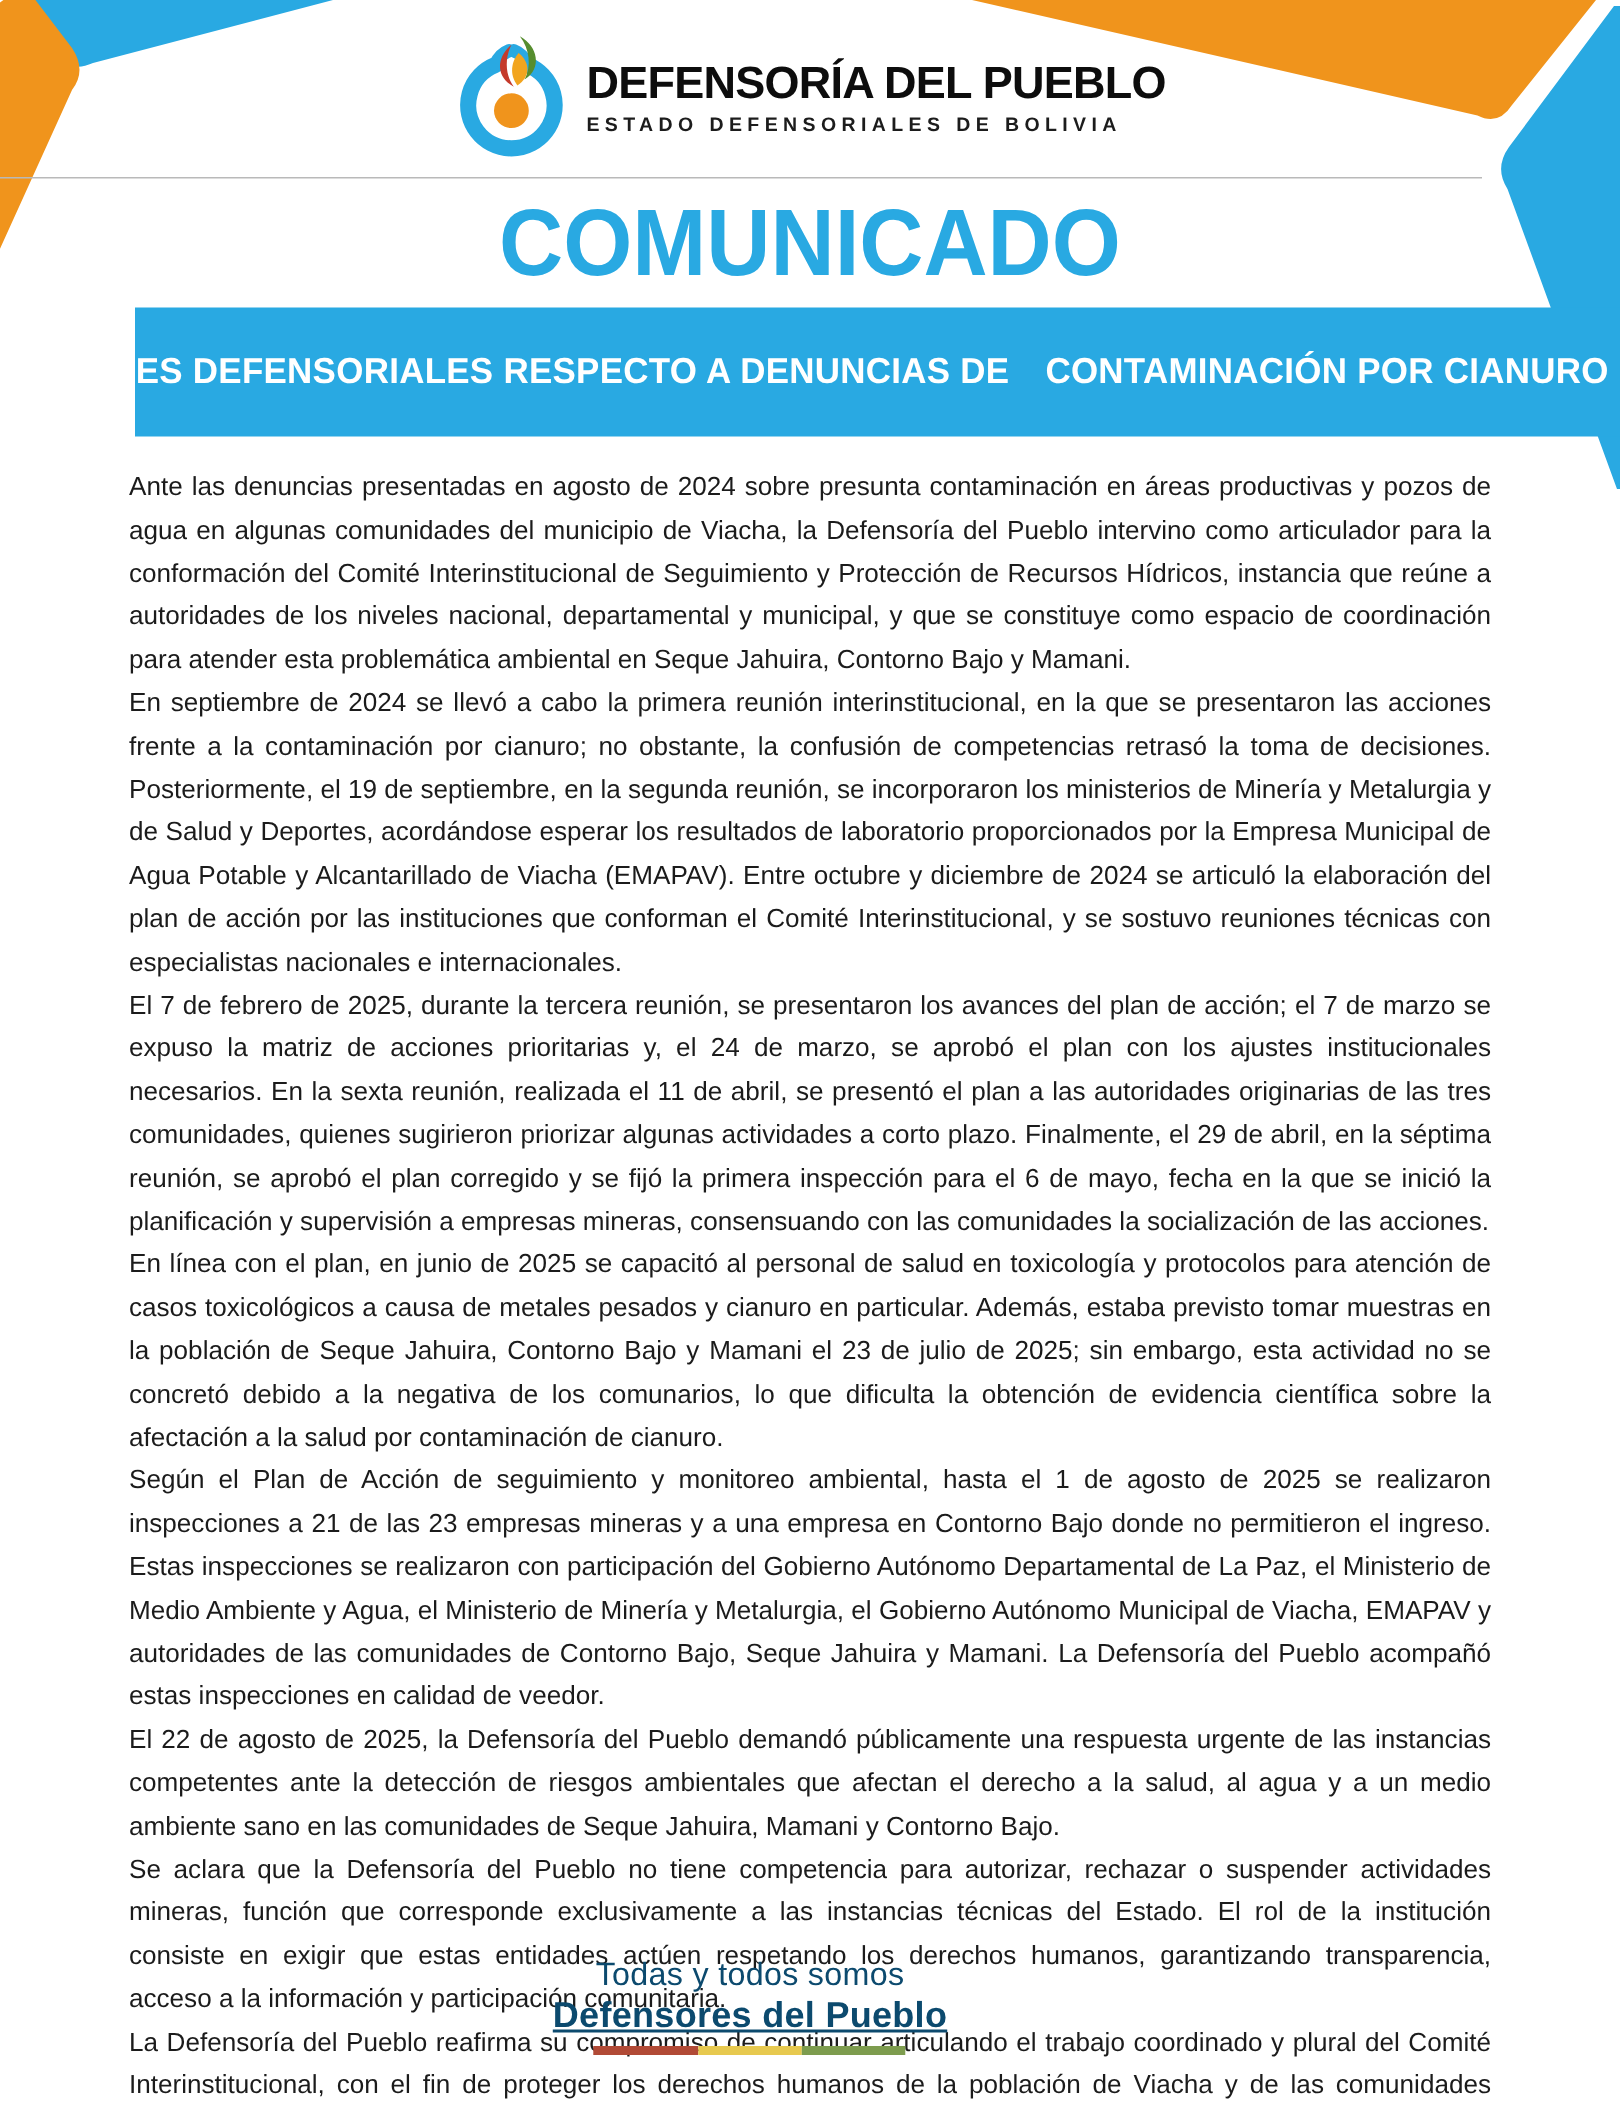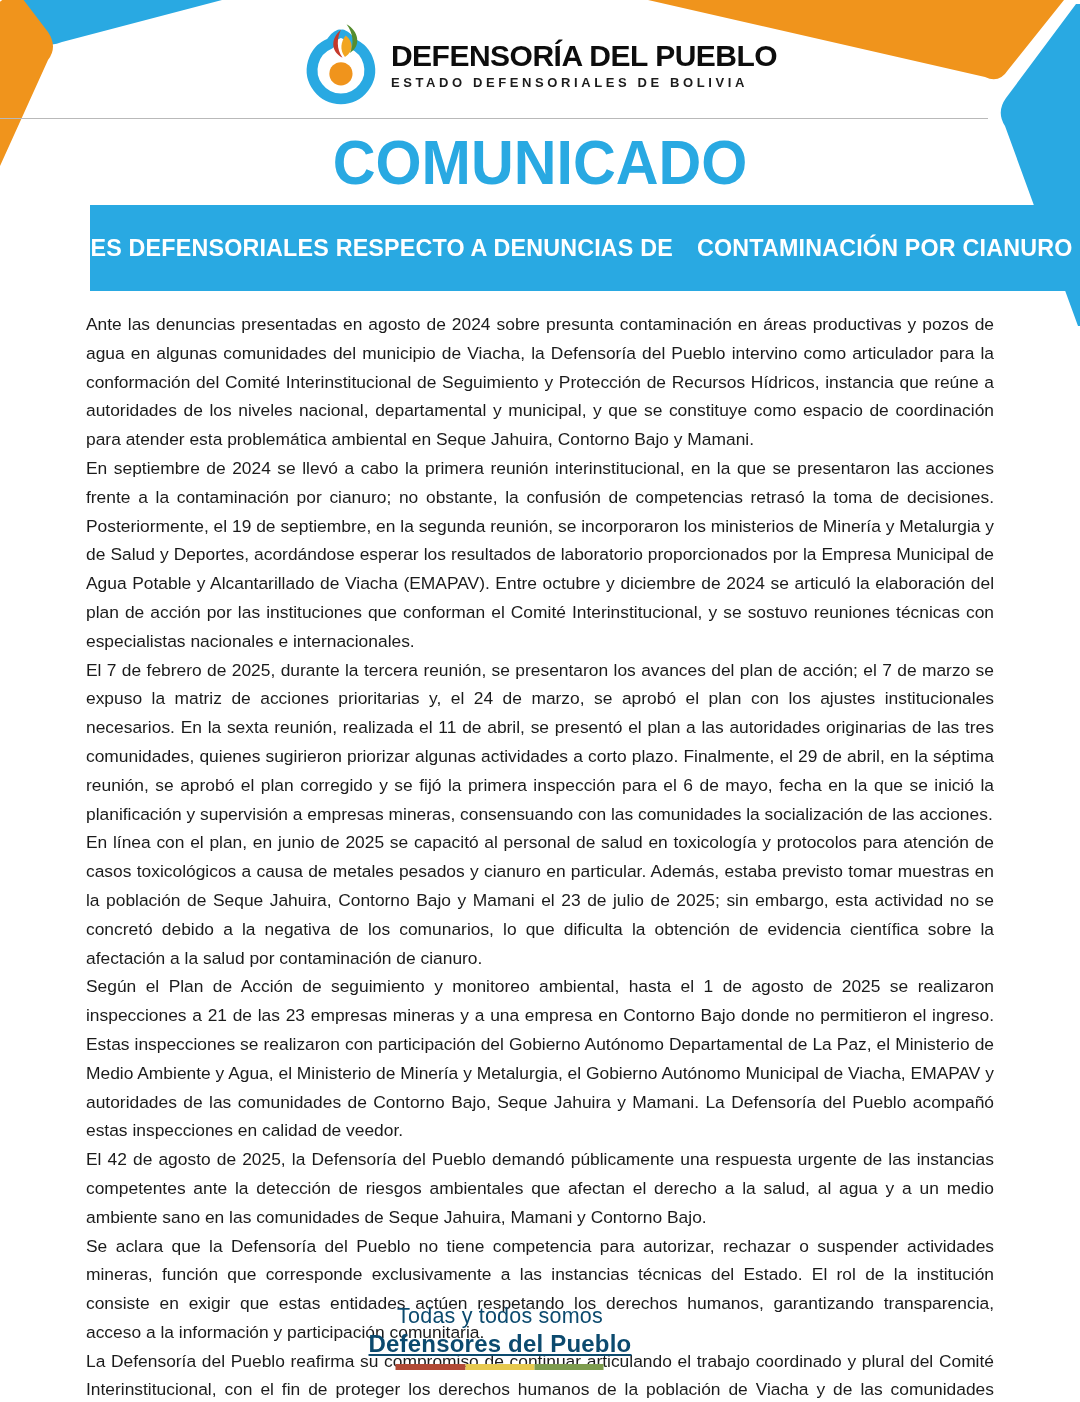--- a/index.html
+++ b/index.html
@@ -115,21 +115,21 @@
     <div class="bl">CONTAMINACIÓN POR CIANURO EN VIACHA</div>
   </div>
 
   <div class="content">
     <div>
         <p>Ante las denuncias presentadas en agosto de 2024 sobre presunta contaminación en áreas productivas y pozos de agua en algunas comunidades del municipio de Viacha, la Defensoría del Pueblo intervino como articulador para la conformación del Comité Interinstitucional de Seguimiento y Protección de Recursos Hídricos, instancia que reúne a autoridades de los niveles nacional, departamental y municipal, y que se constituye como espacio de coordinación para atender esta problemática ambiental en Seque Jahuira, Contorno Bajo y Mamani.</p>
         <p>En septiembre de 2024 se llevó a cabo la primera reunión interinstitucional, en la que se presentaron las acciones frente a la contaminación por cianuro; no obstante, la confusión de competencias retrasó la toma de decisiones. Posteriormente, el 19 de septiembre, en la segunda reunión, se incorporaron los ministerios de Minería y Metalurgia y de Salud y Deportes, acordándose esperar los resultados de laboratorio proporcionados por la Empresa Municipal de Agua Potable y Alcantarillado de Viacha (EMAPAV). Entre octubre y diciembre de 2024 se articuló la elaboración del plan de acción por las instituciones que conforman el Comité Interinstitucional, y se sostuvo reuniones técnicas con especialistas nacionales e internacionales.</p>
         <p>El 7 de febrero de 2025, durante la tercera reunión, se presentaron los avances del plan de acción; el 7 de marzo se expuso la matriz de acciones prioritarias y, el 24 de marzo, se aprobó el plan con los ajustes institucionales necesarios. En la sexta reunión, realizada el 11 de abril, se presentó el plan a las autoridades originarias de las tres comunidades, quienes sugirieron priorizar algunas actividades a corto plazo. Finalmente, el 29 de abril, en la séptima reunión, se aprobó el plan corregido y se fijó la primera inspección para el 6 de mayo, fecha en la que se inició la planificación y supervisión a empresas mineras, consensuando con las comunidades la socialización de las acciones.</p>
         <p>En línea con el plan, en junio de 2025 se capacitó al personal de salud en toxicología y protocolos para atención de casos toxicológicos a causa de metales pesados y cianuro en particular. Además, estaba previsto tomar muestras en la población de Seque Jahuira, Contorno Bajo y Mamani el 23 de julio de 2025; sin embargo, esta actividad no se concretó debido a la negativa de los comunarios, lo que dificulta la obtención de evidencia científica sobre la afectación a la salud por contaminación de cianuro.</p>
         <p>Según el Plan de Acción de seguimiento y monitoreo ambiental, hasta el 1 de agosto de 2025 se realizaron inspecciones a 21 de las 23 empresas mineras y a una empresa en Contorno Bajo donde no permitieron el ingreso. Estas inspecciones se realizaron con participación del Gobierno Autónomo Departamental de La Paz, el Ministerio de Medio Ambiente y Agua, el Ministerio de Minería y Metalurgia, el Gobierno Autónomo Municipal de Viacha, EMAPAV y autoridades de las comunidades de Contorno Bajo, Seque Jahuira y Mamani. La Defensoría del Pueblo acompañó estas inspecciones en calidad de veedor.</p>
-        <p>El 42 de agosto de 2025, la Defensoría del Pueblo demandó públicamente una respuesta urgente de las instancias competentes ante la detección de riesgos ambientales que afectan el derecho a la salud, al agua y a un medio ambiente sano en las comunidades de Seque Jahuira, Mamani y Contorno Bajo.</p>
+        <p>El 22 de agosto de 2025, la Defensoría del Pueblo demandó públicamente una respuesta urgente de las instancias competentes ante la detección de riesgos ambientales que afectan el derecho a la salud, al agua y a un medio ambiente sano en las comunidades de Seque Jahuira, Mamani y Contorno Bajo.</p>
         <p>Se aclara que la Defensoría del Pueblo no tiene competencia para autorizar, rechazar o suspender actividades mineras, función que corresponde exclusivamente a las instancias técnicas del Estado. El rol de la institución consiste en exigir que estas entidades actúen respetando los derechos humanos, garantizando transparencia, acceso a la información y participación comunitaria.</p>
         <p>La Defensoría del Pueblo reafirma su compromiso de continuar articulando el trabajo coordinado y plural del Comité Interinstitucional, con el fin de proteger los derechos humanos de la población de Viacha y de las comunidades circundantes.</p>
       </div>
 
   </div>
 
   <div class="footer">
     <div class="f1">Todas y todos somos</div>
     <div class="f2">Defensores del Pueblo</div>
     <div class="flag-bar">

